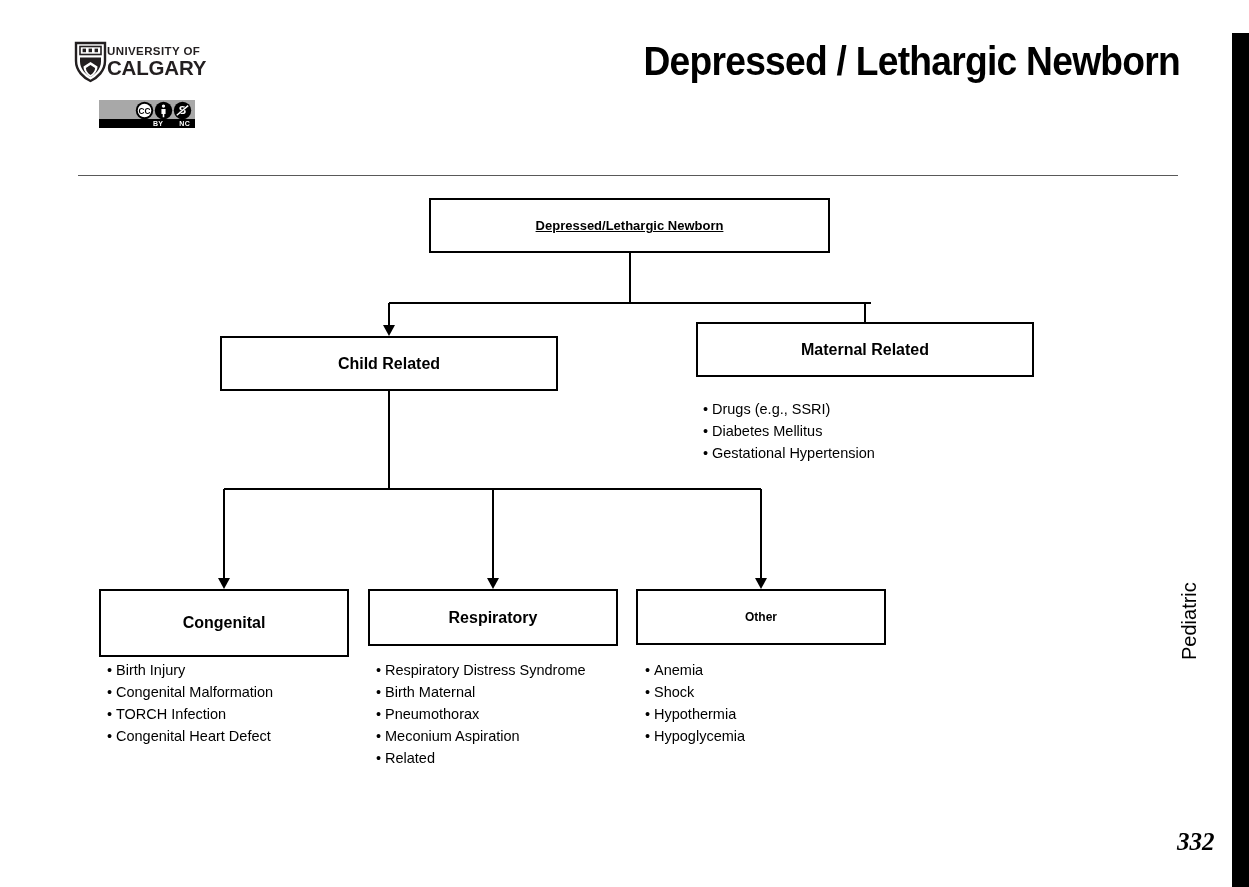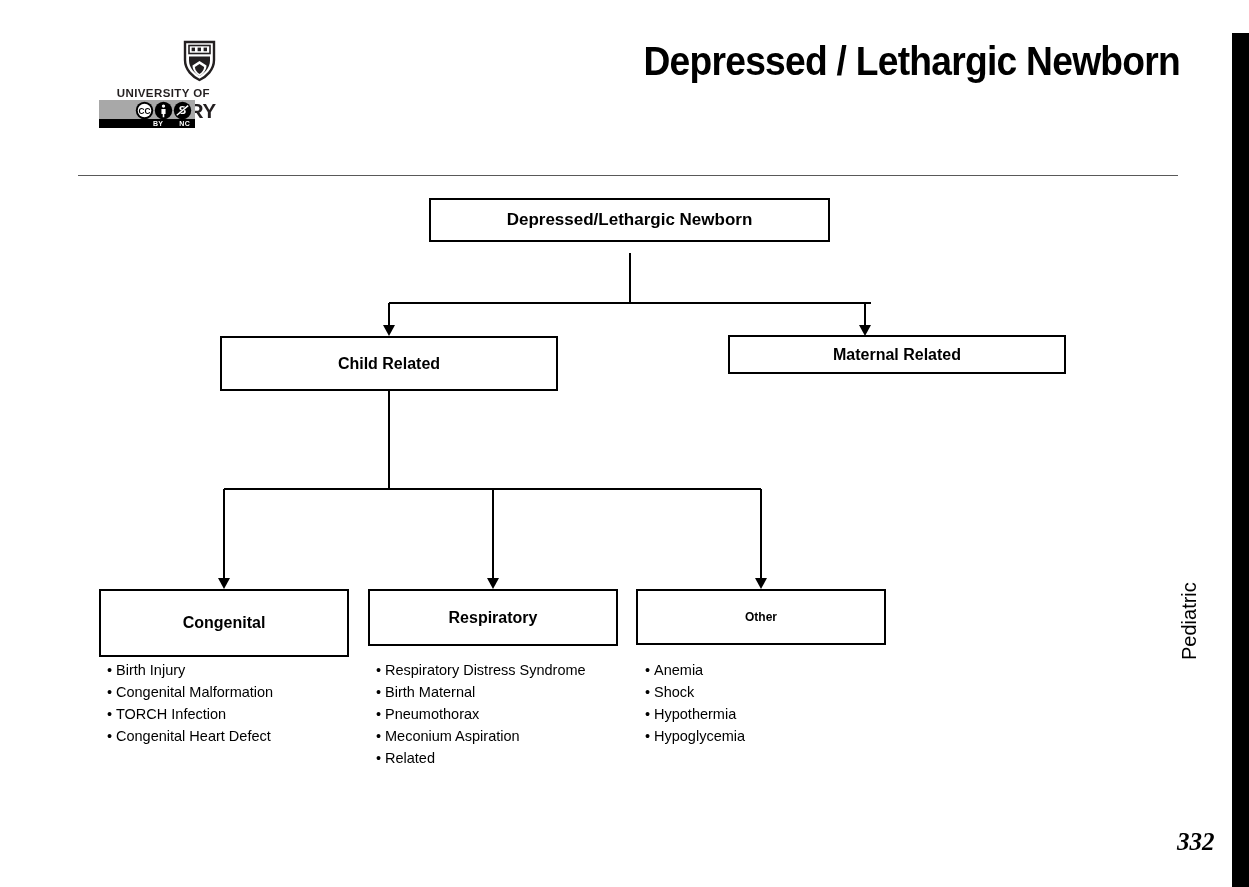--- a/index.html
+++ b/index.html
@@ -31,23 +31,21 @@
   }
 
   
   .uofc-logo {
     position: absolute;
     left: 74px;
     top: 40px;
     width: 142px;
     height: 44px;
     display: flex;
-    align-items: flex-end;
-    gap: 6px;
-    flex-direction: column;
+    align-items: center;
   }
   .uofc-shield {
     width: 33px;
     height: 42px;
     flex: 0 0 auto;
   }
   .uofc-words {
     display: flex;
     flex-direction: column;
     justify-content: center;
@@ -142,23 +140,23 @@
     box-sizing: border-box;
     border: 2px solid #000000;
     background: #ffffff;
     display: flex;
     align-items: center;
     justify-content: center;
     font-weight: bold;
     color: #000000;
     text-align: center;
   }
-  .node-root   { left: 429px; top: 198px;  width: 401px; height: 44px; font-size: 17px; }
+  .node-root   { left: 429px; top: 198px;  width: 401px; height: 55px; font-size: 13px; text-decoration: underline; }
   .node-child  { left: 220px; top: 336px;  width: 338px; height: 55px; font-size: 16px; }
-  .node-mat    { left: 696px; top: 335px;  width: 338px; height: 39px; font-size: 16px; margin-left: 32px; }
+  .node-mat    { left: 696px; top: 322px;  width: 338px; height: 55px; font-size: 16px; }
   .node-cong   { left: 99px;  top: 589px;  width: 250px; height: 68px; font-size: 16px; }
   .node-resp   { left: 368px; top: 589px;  width: 250px; height: 57px; font-size: 16px; }
   .node-other  { left: 636px; top: 589px;  width: 250px; height: 56px; font-size: 12px; }
 
   
   .bullets {
     position: absolute;
     font-size: 14.5px;
     line-height: 22px;
     color: #000000;
@@ -286,20 +284,25 @@
     </g>
   </svg>
 
   <div class="node node-root">Depressed/Lethargic Newborn</div>
   <div class="node node-child">Child Related</div>
   <div class="node node-mat">Maternal Related</div>
   <div class="node node-cong">Congenital</div>
   <div class="node node-resp">Respiratory</div>
   <div class="node node-other">Other</div>
 
+  <div class="bullets bul-mat">
+      <span class="bullet-row"><span class="dot">•</span><span>Drugs (e.g., SSRI)</span></span>
+      <span class="bullet-row"><span class="dot">•</span><span>Diabetes Mellitus</span></span>
+      <span class="bullet-row"><span class="dot">•</span><span>Gestational Hypertension</span></span>
+    </div>
   <div class="bullets bul-cong">
       <span class="bullet-row"><span class="dot">•</span><span>Birth Injury</span></span>
       <span class="bullet-row"><span class="dot">•</span><span>Congenital Malformation</span></span>
       <span class="bullet-row"><span class="dot">•</span><span>TORCH Infection</span></span>
       <span class="bullet-row"><span class="dot">•</span><span>Congenital Heart Defect</span></span>
     </div>
   <div class="bullets bul-resp">
       <span class="bullet-row"><span class="dot">•</span><span>Respiratory Distress Syndrome</span></span>
       <span class="bullet-row"><span class="dot">•</span><span>Birth Maternal</span></span>
       <span class="bullet-row"><span class="dot">•</span><span>Pneumothorax</span></span>

